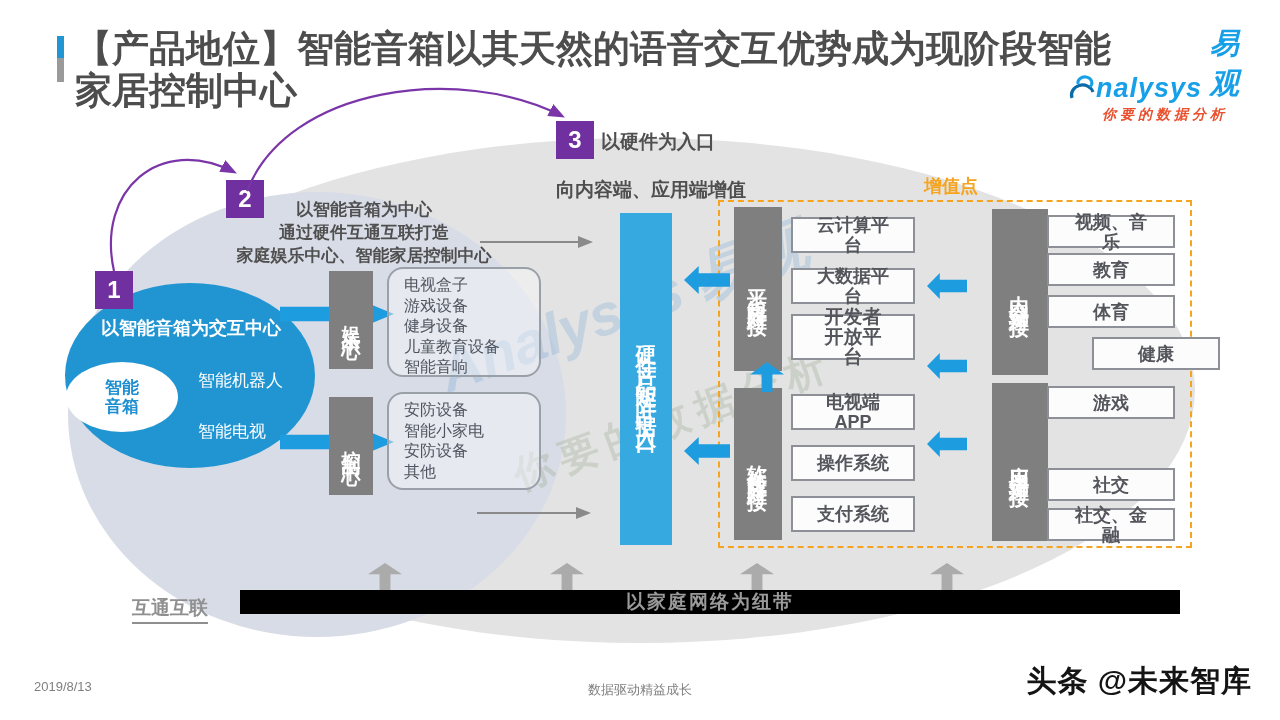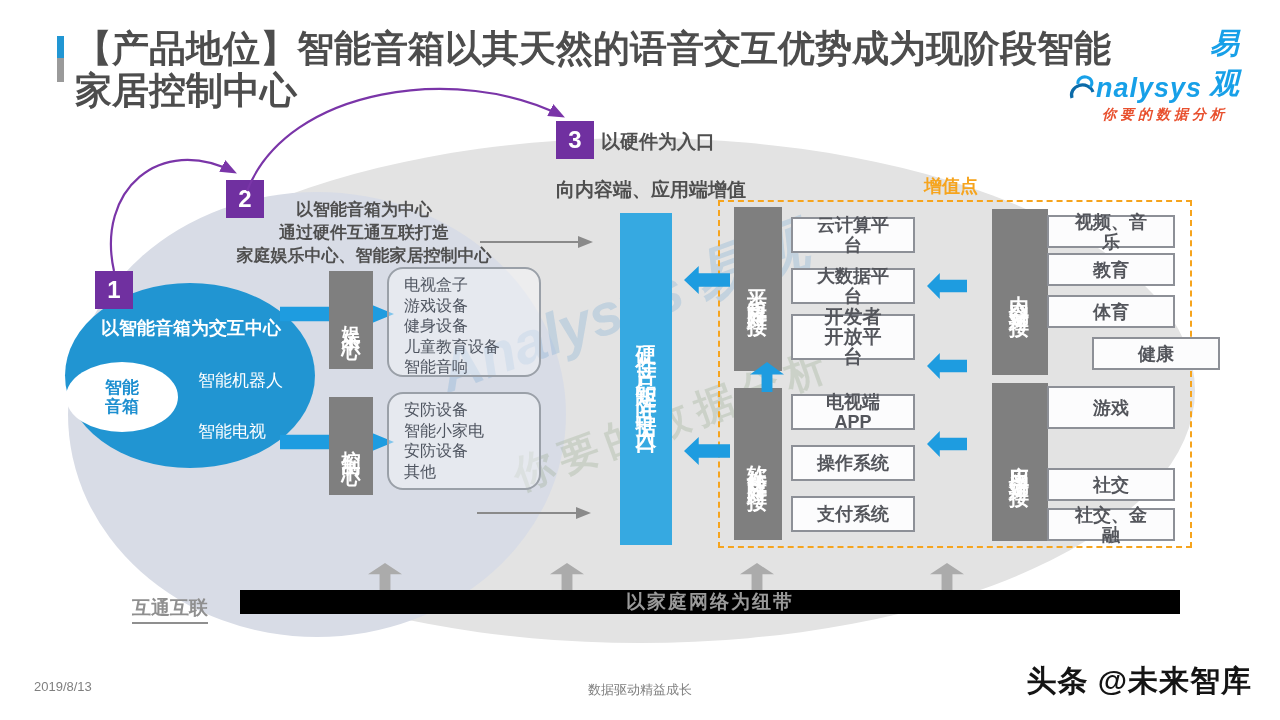--- a/index.html
+++ b/index.html
@@ -169,21 +169,21 @@
     <span>内容端对接</span>
   </div>
   <div class="el wbox" style="left:1047px;top:215px;width:128px;height:33px;">视频、音乐</div>
   <div class="el wbox" style="left:1047px;top:253px;width:128px;height:33px;">教育</div>
   <div class="el wbox" style="left:1047px;top:295px;width:128px;height:33px;">体育</div>
   <div class="el wbox" style="left:1047px;top:337px;width:128px;height:33px;margin-left:45px;">健康</div>
 
   <div class="el ghead gh-mid" style="left:992px;top:383px;width:56px;height:158px;">
     <span>应用端对接</span>
   </div>
-  <div class="el wbox" style="left:1047px;top:386px;width:128px;height:43px;">游戏</div>
+  <div class="el wbox" style="left:1047px;top:386px;width:128px;height:33px;">游戏</div>
   <div class="el wbox" style="left:1047px;top:508px;width:128px;height:33px;">社交、金融</div>
   <div class="el wbox" style="left:1047px;top:468px;width:128px;height:33px;">社交</div>
 
   <div class="el arrL" style="left:684px;top:266px;width:46px;height:28px;"></div>
   <div class="el arrL" style="left:684px;top:437px;width:46px;height:28px;"></div>
   <div class="el arrU" style="left:750px;top:362px;width:34px;height:30px;"></div>
   <div class="el arrL" style="left:927px;top:273px;width:40px;height:26px;"></div>
   <div class="el arrL" style="left:927px;top:353px;width:40px;height:26px;"></div>
   <div class="el arrL" style="left:927px;top:431px;width:40px;height:26px;"></div>
 

